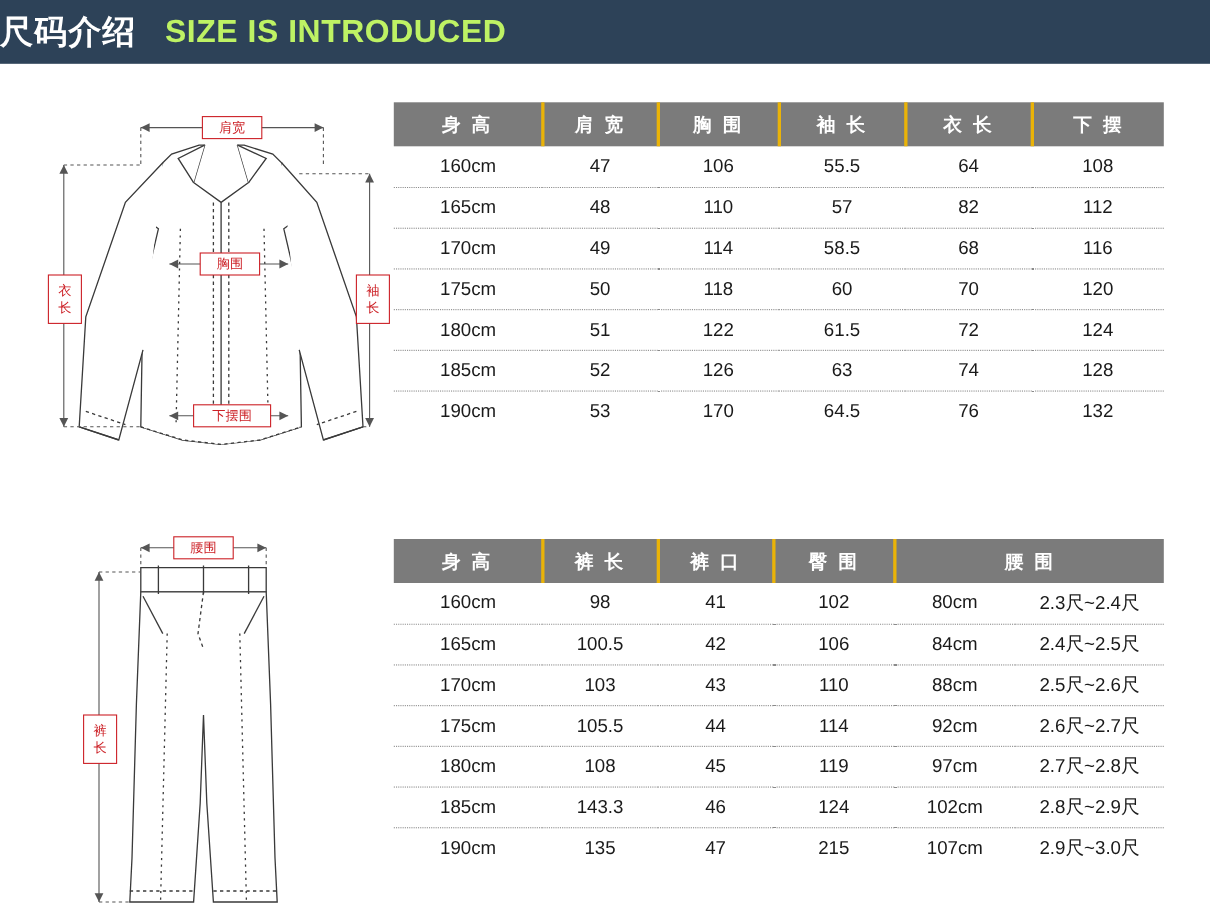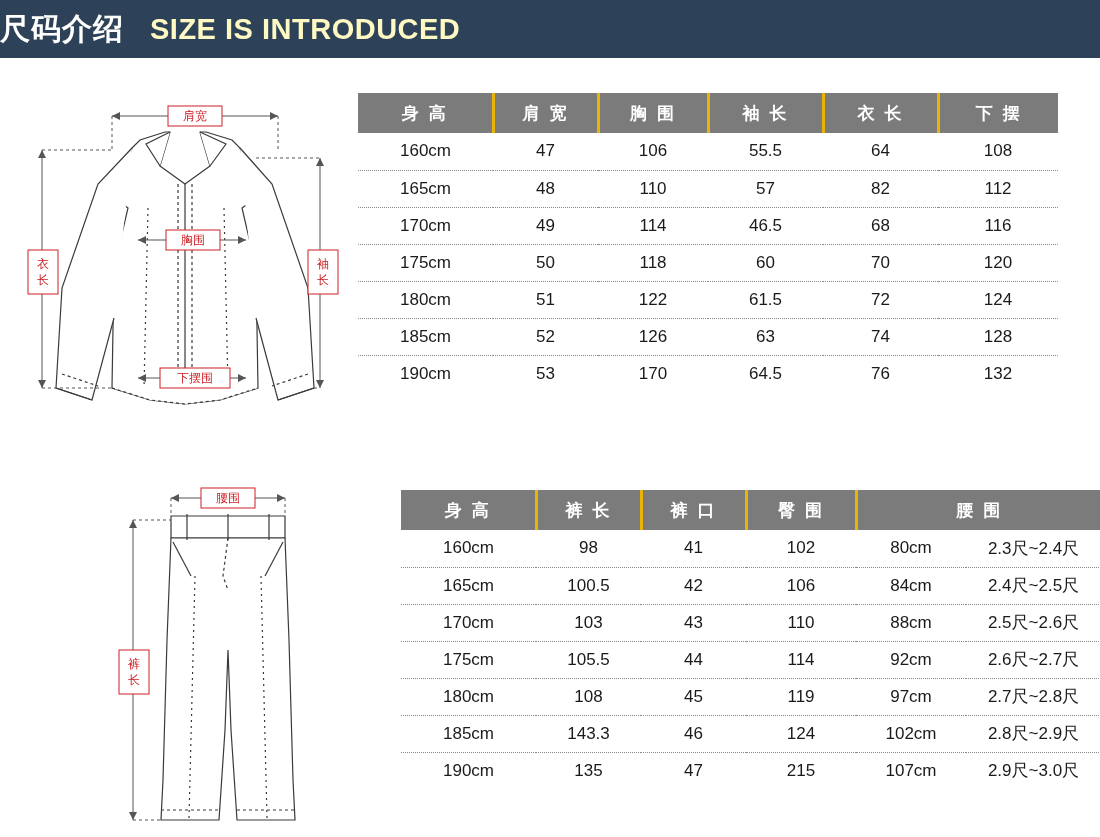--- a/index.html
+++ b/index.html
@@ -27,21 +27,21 @@
     gap: 26px;
   }
   .header .title-cn {
     color: #ffffff;
     font-size: 30px;
     font-weight: bold;
     letter-spacing: 1px;
     font-family: "DejaVu Sans", sans-serif;
   }
   .header .title-en {
-    color: #fef9c3;
+    color: #bef264;
     font-size: 29px;
     font-weight: bold;
     letter-spacing: 0.5px;
     font-family: "Liberation Sans", sans-serif;
   }
 
   
   .size-table {
     border-collapse: collapse;
     table-layout: fixed;
@@ -74,29 +74,29 @@
     left: 0; top: 58px;
     width: 1100px; height: 375px;
   }
   .table-top {
     position: absolute;
     left: 358px; top: 35px;
     width: 700px;
   }
   .fig-top {
     position: absolute;
-    left: 20px; top: 30px;
+    left: 36px; top: 30px;
     width: 330px; height: 340px;
   }
 
   
   .block-bottom {
     position: absolute;
     left: 0; top: 440px;
-    width: 984px; height: 397px; margin-left: 43px;
+    width: 984px; height: 397px;
   }
   .table-bottom {
     position: absolute;
     left: 358px; top: 50px;
     width: 700px;
   }
   .fig-bottom {
     position: absolute;
     left: 20px; top: 40px;
     width: 330px; height: 355px;
@@ -235,21 +235,21 @@
           <td>48</td>
           <td>110</td>
           <td>57</td>
           <td>82</td>
           <td>112</td>
         </tr>
         <tr>
           <td>170cm</td>
           <td>49</td>
           <td>114</td>
-          <td>46.5</td>
+          <td>58.5</td>
           <td>68</td>
           <td>116</td>
         </tr>
         <tr>
           <td>175cm</td>
           <td>50</td>
           <td>118</td>
           <td>60</td>
           <td>70</td>
           <td>120</td>

